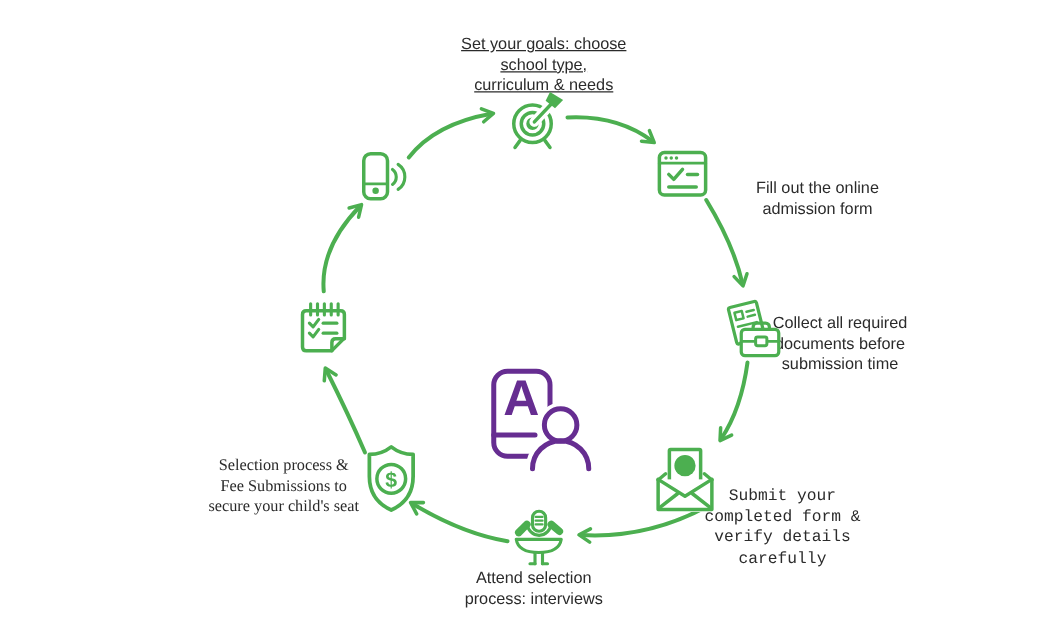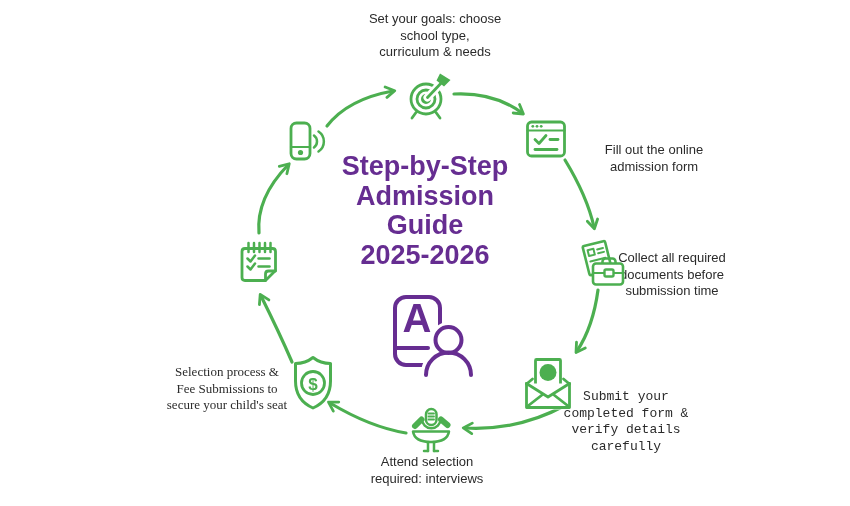--- a/index.html
+++ b/index.html
@@ -36,39 +36,35 @@
       <path d="M454,94 Q494,92 522,113" marker-end="url(#ah)"></path>
       <path d="M565,160 Q587,196 594,227" marker-end="url(#ah)"></path>
       <path d="M598,290 Q593,327 577,351" marker-end="url(#ah)"></path>
       <path d="M566,405 Q518,431 465,428" marker-end="url(#ah)"></path>
       <path d="M406,433 Q370,427 330,403" marker-end="url(#ah)"></path>
       <path d="M292,362 Q279,332 261,296" marker-end="url(#ah)"></path>
       <path d="M259,233 Q256,198 288,165" marker-end="url(#ah)"></path>
     </g>
   </svg>
 
-  <div class="title">Step-by-Step
-Admission
-Guide
-2025-2026</div>
 
   <svg class="icon" style="left:380px;top:290px;" width="100" height="92" viewBox="0 0 100 92">
     <g stroke="#662D91" fill="none" stroke-width="4" stroke-linecap="round">
       <rect x="15" y="7" width="45" height="68" rx="11"></rect>
       <line x1="15" y1="58" x2="48" y2="58"></line>
     </g>
     <text x="37" y="42" text-anchor="middle" font-size="40" font-weight="bold" fill="#662D91">A</text>
 
     <circle cx="68.5" cy="50" r="13" fill="#ffffff" stroke="#ffffff" stroke-width="10"></circle>
     <path d="M46,85 a22.5,22.5 0 0 1 45,0" fill="#ffffff" stroke="#ffffff" stroke-width="11"></path>
     <circle cx="68.5" cy="50" r="13" fill="#ffffff" stroke="#662D91" stroke-width="4"></circle>
     <path d="M46,85 a22.5,22.5 0 0 1 45,0" fill="none" stroke="#662D91" stroke-width="4" stroke-linecap="round"></path>
   </svg>
 
-  <div class="label" style="left:335px;top:11px;width:200px;">Set your goals: choose
+  <div class="label" style="left:335px;top:27px;width:200px;text-decoration:underline;">Set your goals: choose
 school type,
 curriculum &amp; needs</div>
   <svg class="icon" style="left:400px;top:72px;" width="52" height="50" viewBox="0 0 52 50">
     <g stroke="#4CAF50" fill="none" stroke-width="2.8" stroke-linecap="round">
       <circle cx="26" cy="27" r="15"></circle>
       <circle cx="26" cy="27" r="9"></circle>
       <circle cx="26" cy="27" r="3.6" fill="#4CAF50"></circle>
       <line x1="16" y1="40.5" x2="12" y2="46"></line>
       <line x1="36" y1="40.5" x2="40" y2="46"></line>
       <line x1="45" y1="7" x2="27.5" y2="25.5" stroke="#ffffff" stroke-width="8"></line>
@@ -122,21 +118,21 @@
       <line x1="4.5" y1="28" x2="10.5" y2="23"></line>
       <line x1="47.5" y1="28" x2="41.5" y2="23"></line>
       <path d="M4.5,27.5 V51.5 H47.5 V27.5"></path>
       <path d="M4.5,27.5 L26,41 L47.5,27.5"></path>
       <line x1="6.5" y1="49.5" x2="20" y2="39"></line>
       <line x1="45.5" y1="49.5" x2="32" y2="39"></line>
     </g>
   </svg>
 
   <div class="label" style="left:341px;top:454px;width:172px;">Attend selection
-required: interviews</div>
+process: interviews</div>
   <svg class="icon" style="left:402px;top:407px;" width="58" height="48" viewBox="0 0 58 48">
     <g stroke="#4CAF50" fill="none" stroke-width="2.5" stroke-linecap="round" stroke-linejoin="round">
       <line x1="13" y1="19" x2="19.5" y2="12.5" stroke-width="6"></line>
       <line x1="39" y1="12.5" x2="45.5" y2="18" stroke-width="6"></line>
       <rect x="24" y="2" width="10.5" height="16" rx="5.2" fill="#ffffff"></rect>
       <line x1="26.5" y1="6.5" x2="32" y2="6.5" stroke-width="1.8"></line>
       <line x1="26.5" y1="9.5" x2="32" y2="9.5" stroke-width="1.8"></line>
       <line x1="26.5" y1="12.5" x2="32" y2="12.5" stroke-width="1.8"></line>
       <path d="M20,12 a9.3,9.3 0 0 0 18.6,0"></path>
       <path d="M11,24.5 H47 C46,31 41,35 29,35 C17,35 12,31 11,24.5 Z" fill="#ffffff"></path>

